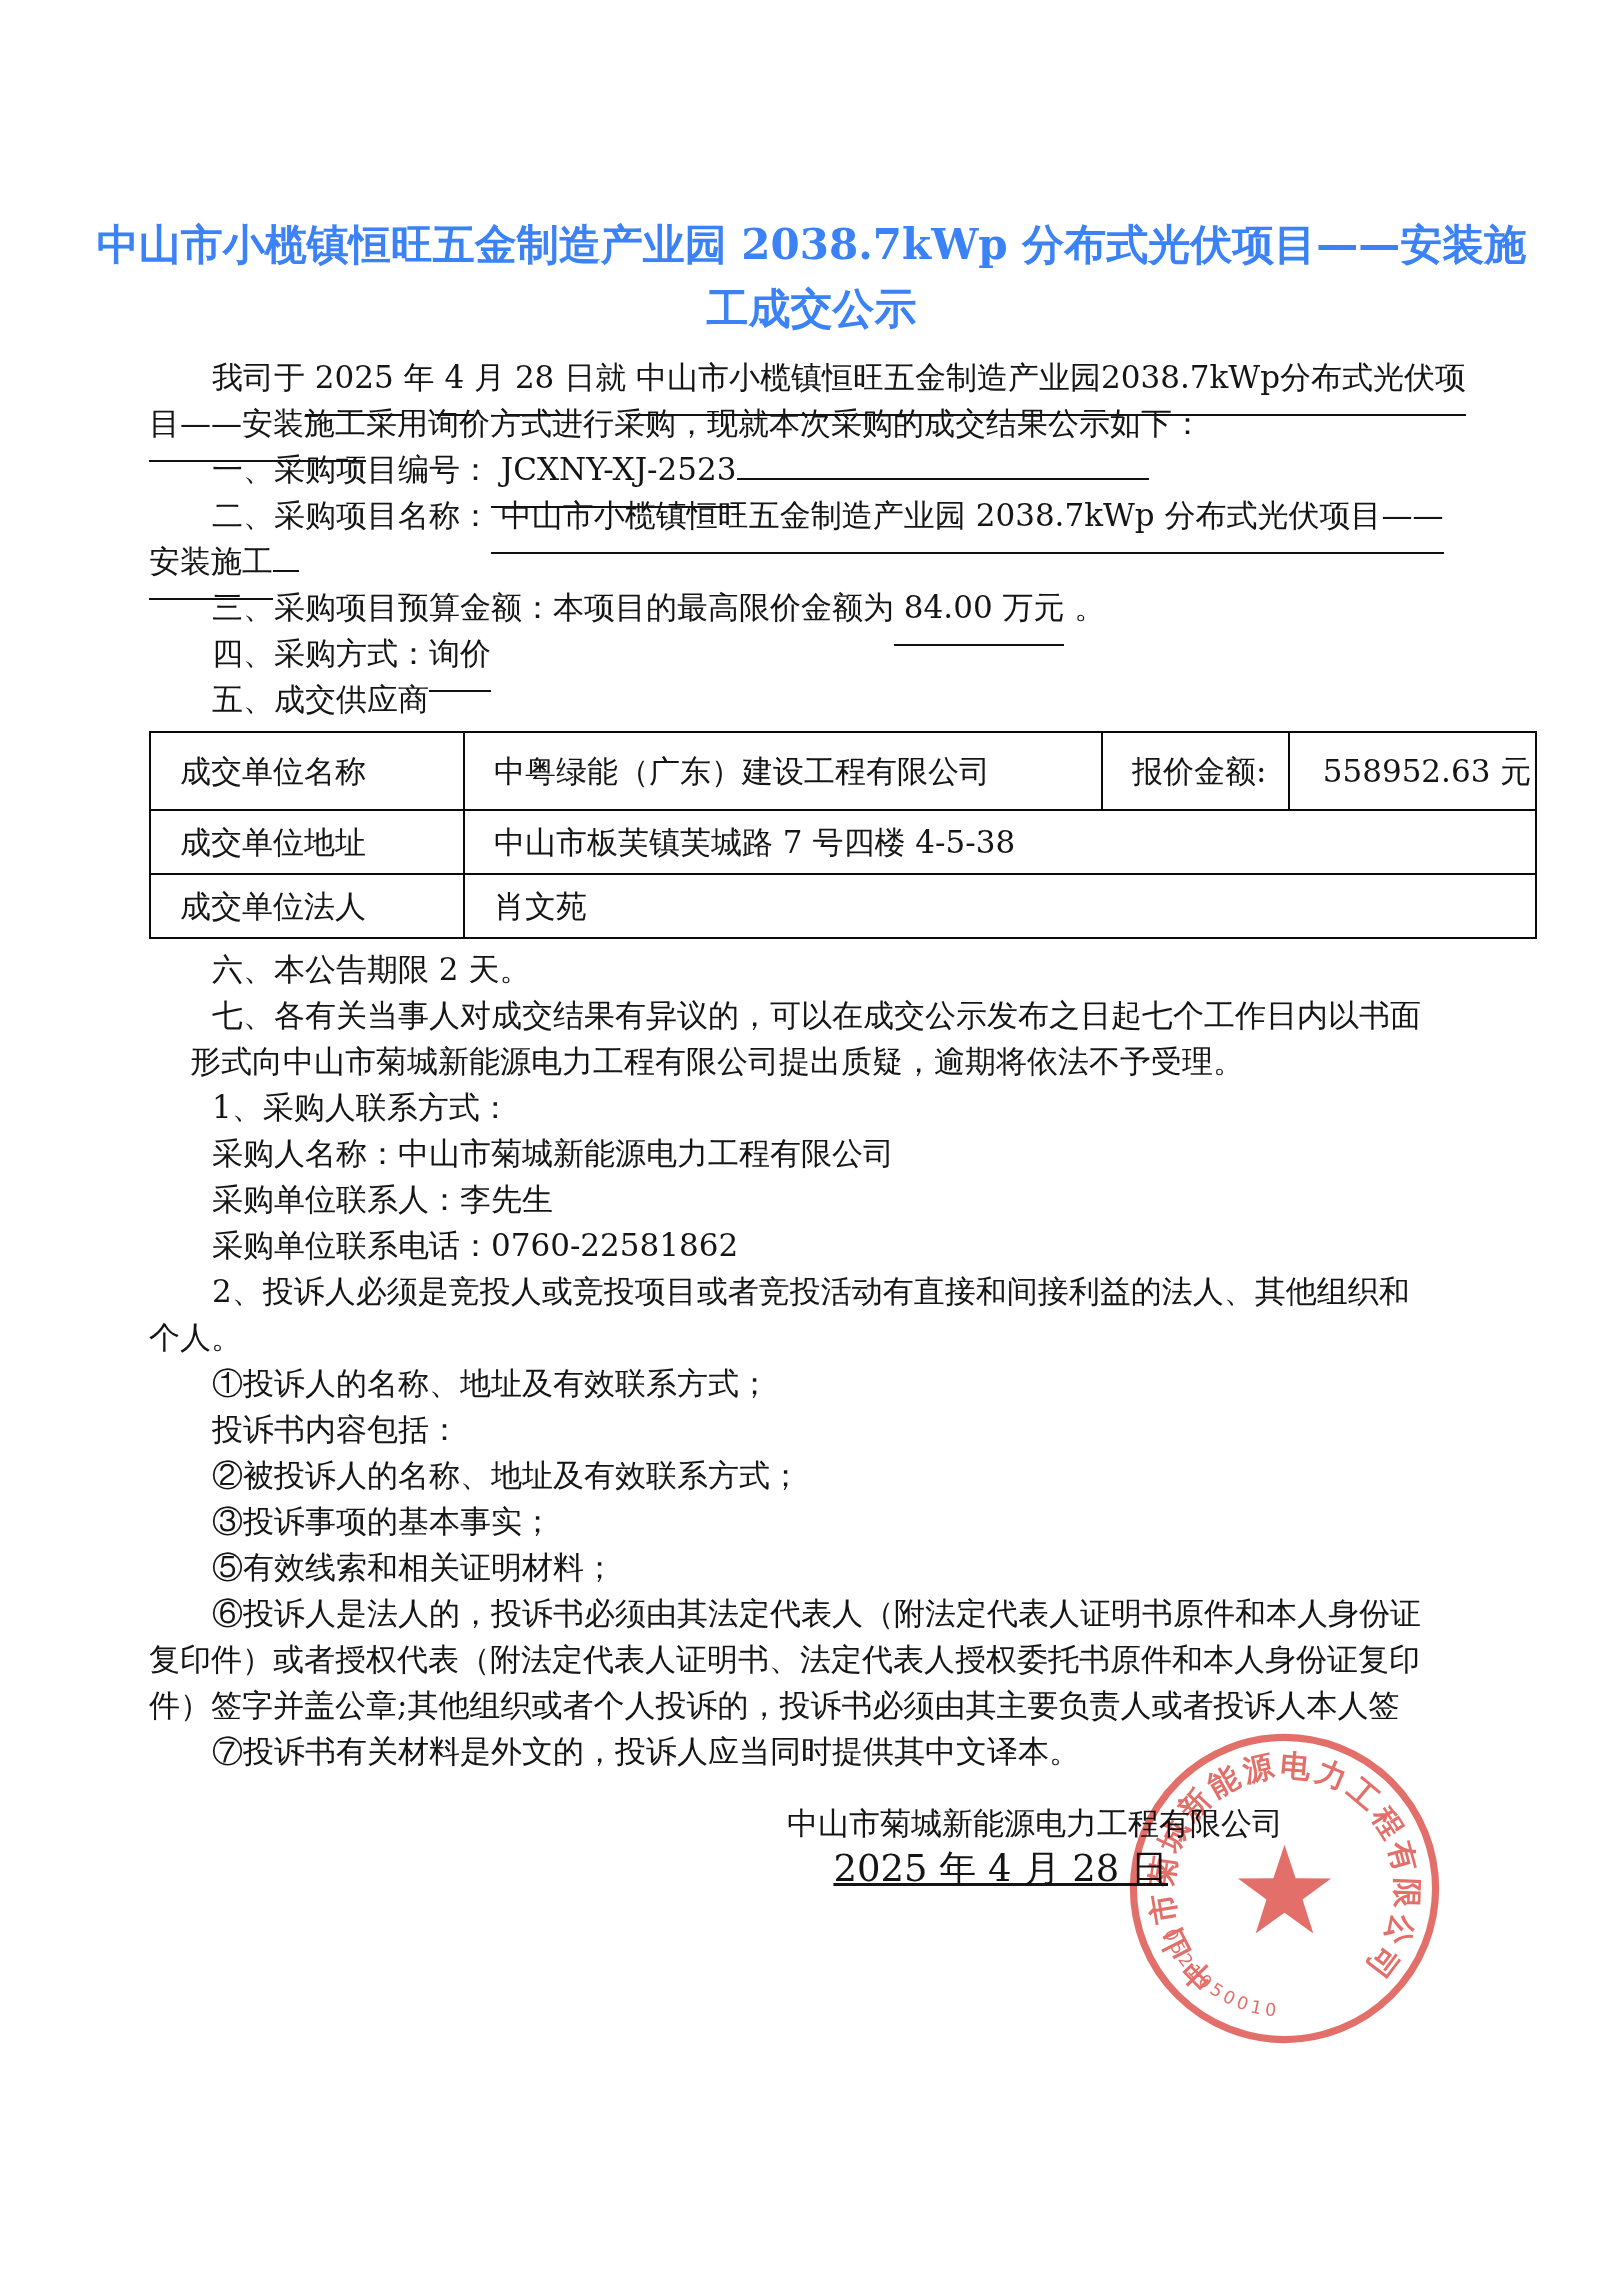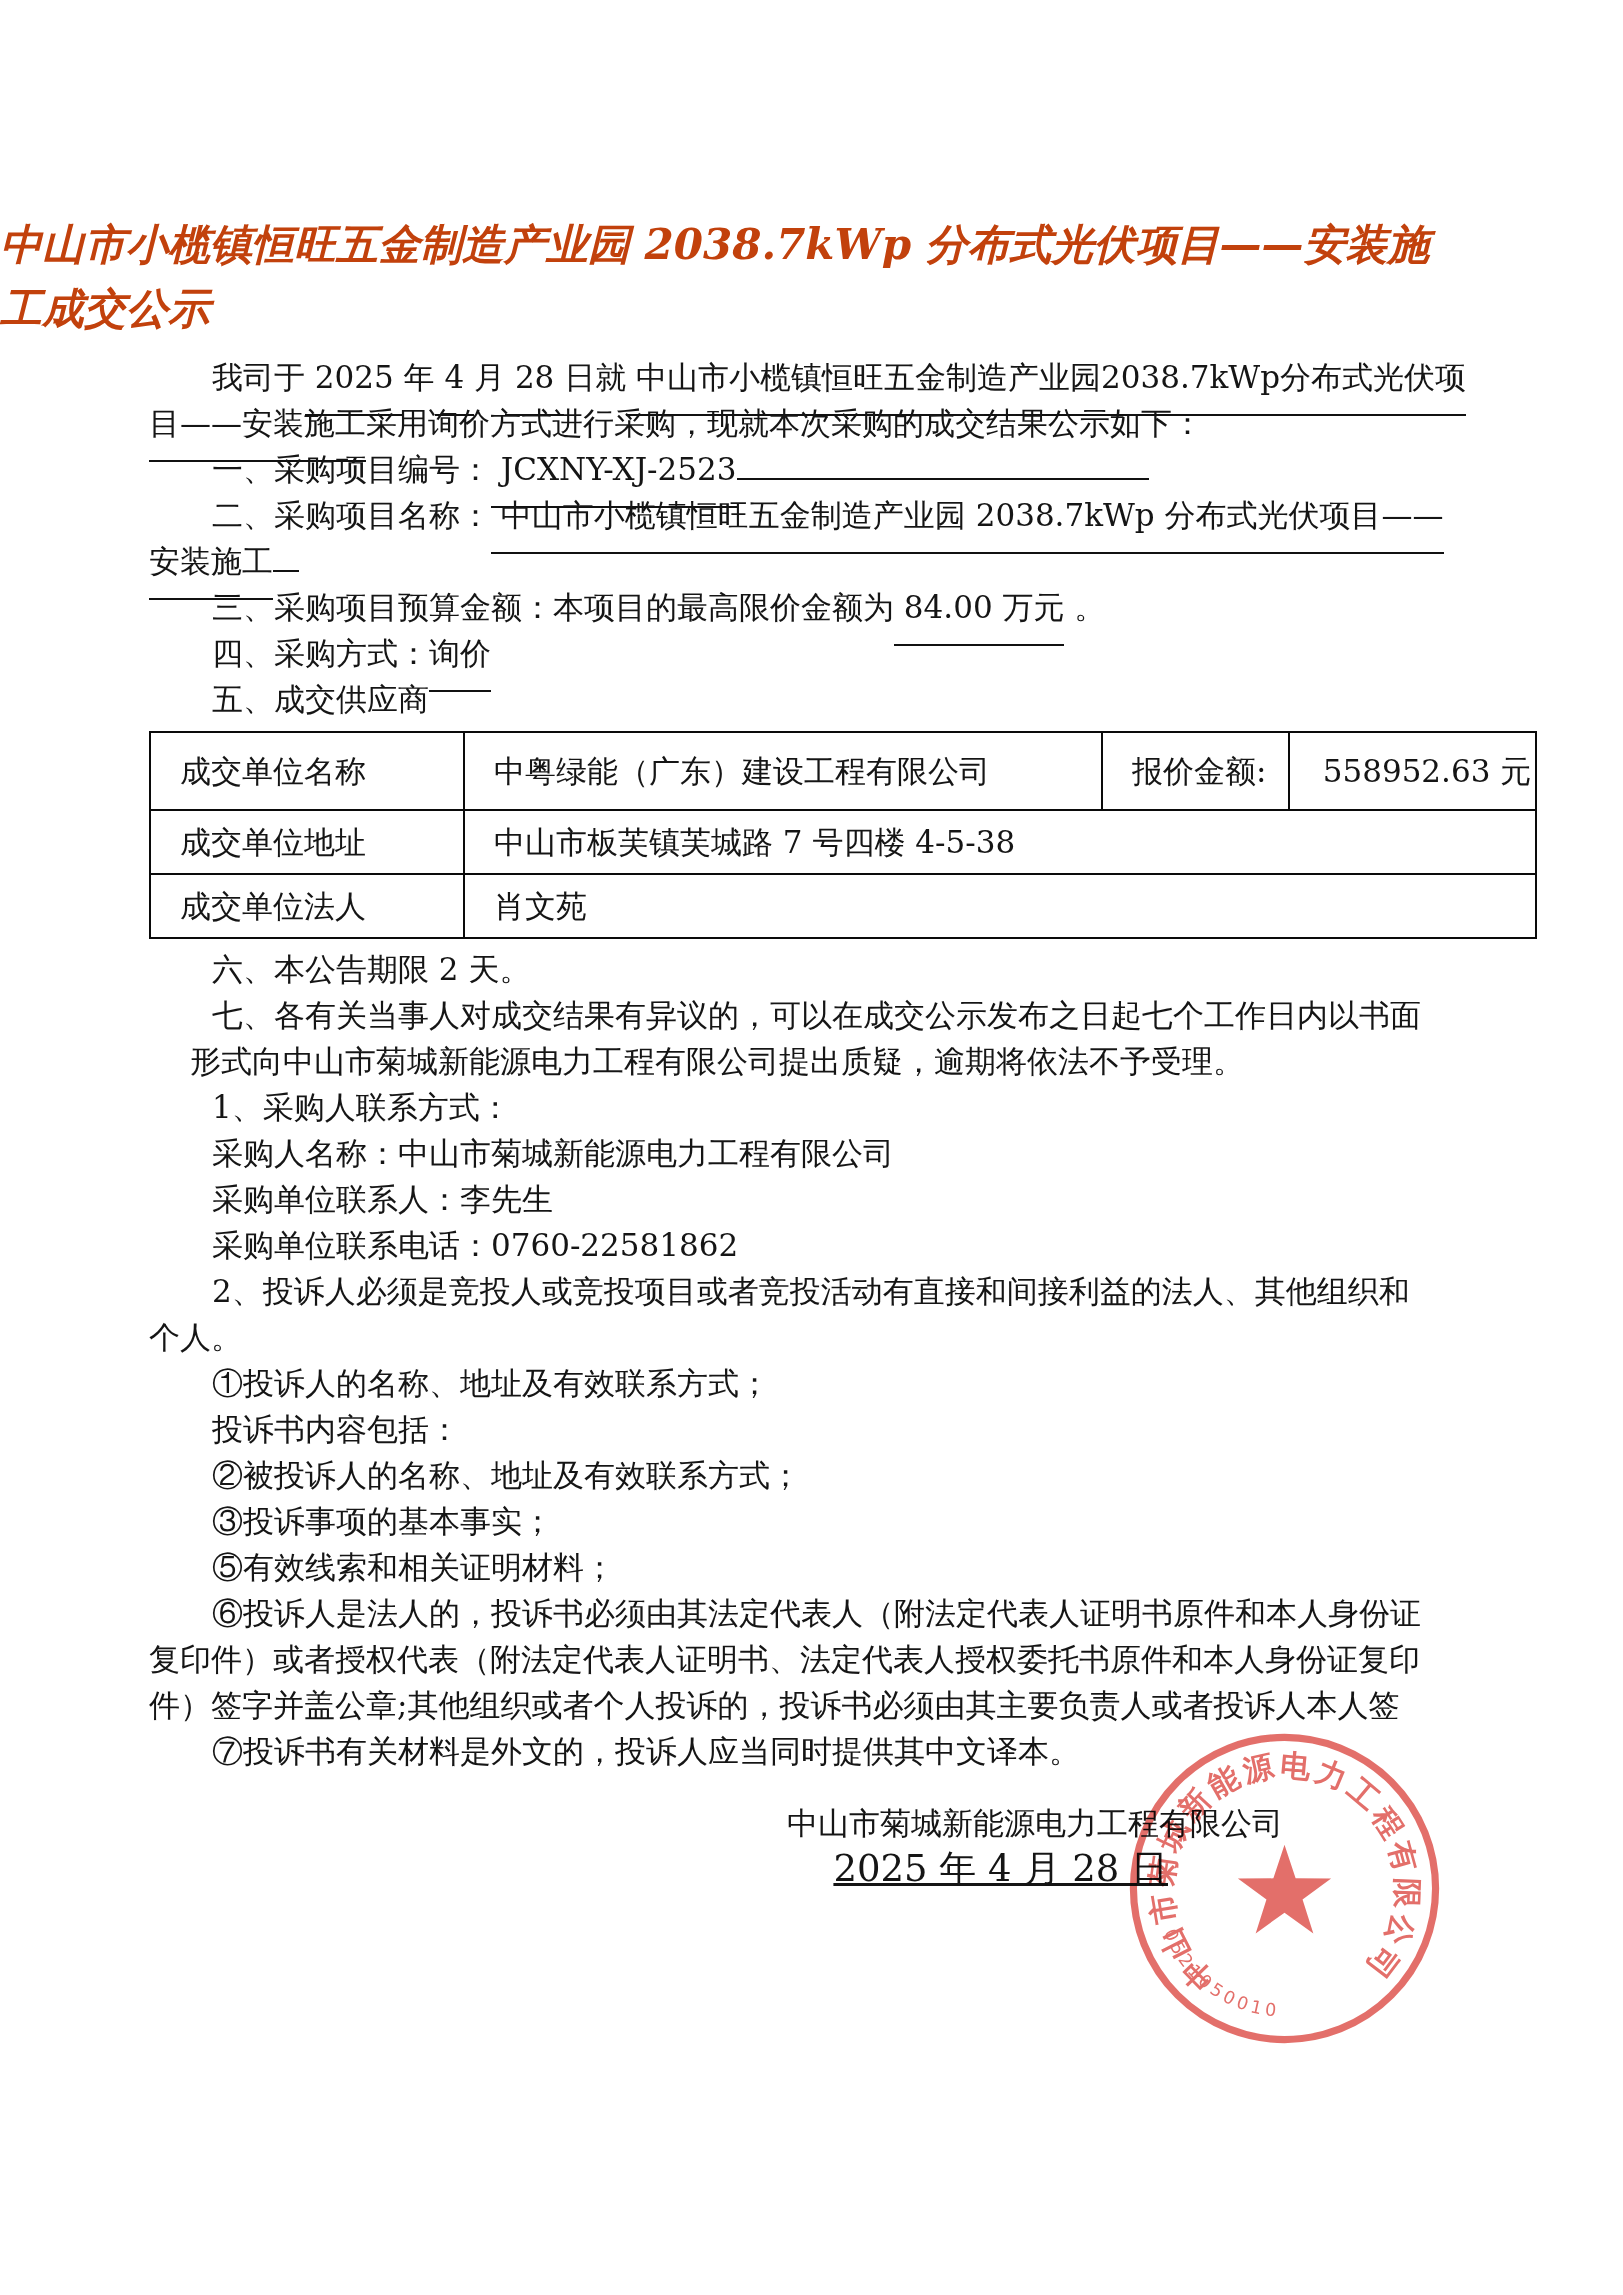--- a/index.html
+++ b/index.html
@@ -6,26 +6,25 @@
   .page{
     position:relative;
     width:1623px;height:2295px;
     background:#ffffff;
     overflow:hidden;
     color:#151515;
     font-family:"DejaVu Serif","Liberation Serif",serif;
   }
   .title-block{
     margin-top:213px;
-    text-align:left;
+    text-align:center;
     font-weight:700;
     font-size:42px;
     line-height:64px;
-    color:#c2410c;
-    font-style:italic;
+    color:#3b82f6;
   }
   .content{
     margin:13px auto 0 auto;
     width:1325px;
     font-size:31px;
     line-height:46px;
   }
   .line{white-space:nowrap;height:46px;}
   .ind-lg{padding-left:63px;}
   .ind-sm{padding-left:41px;}

